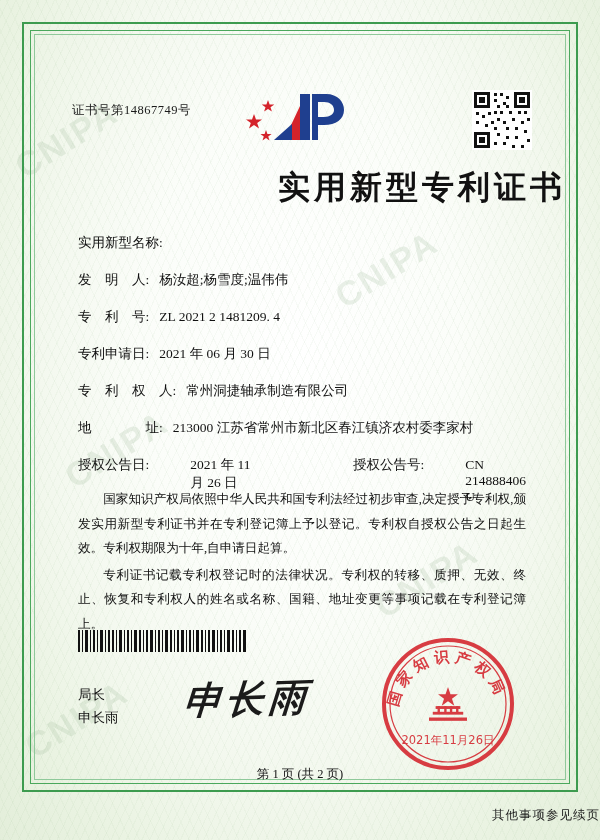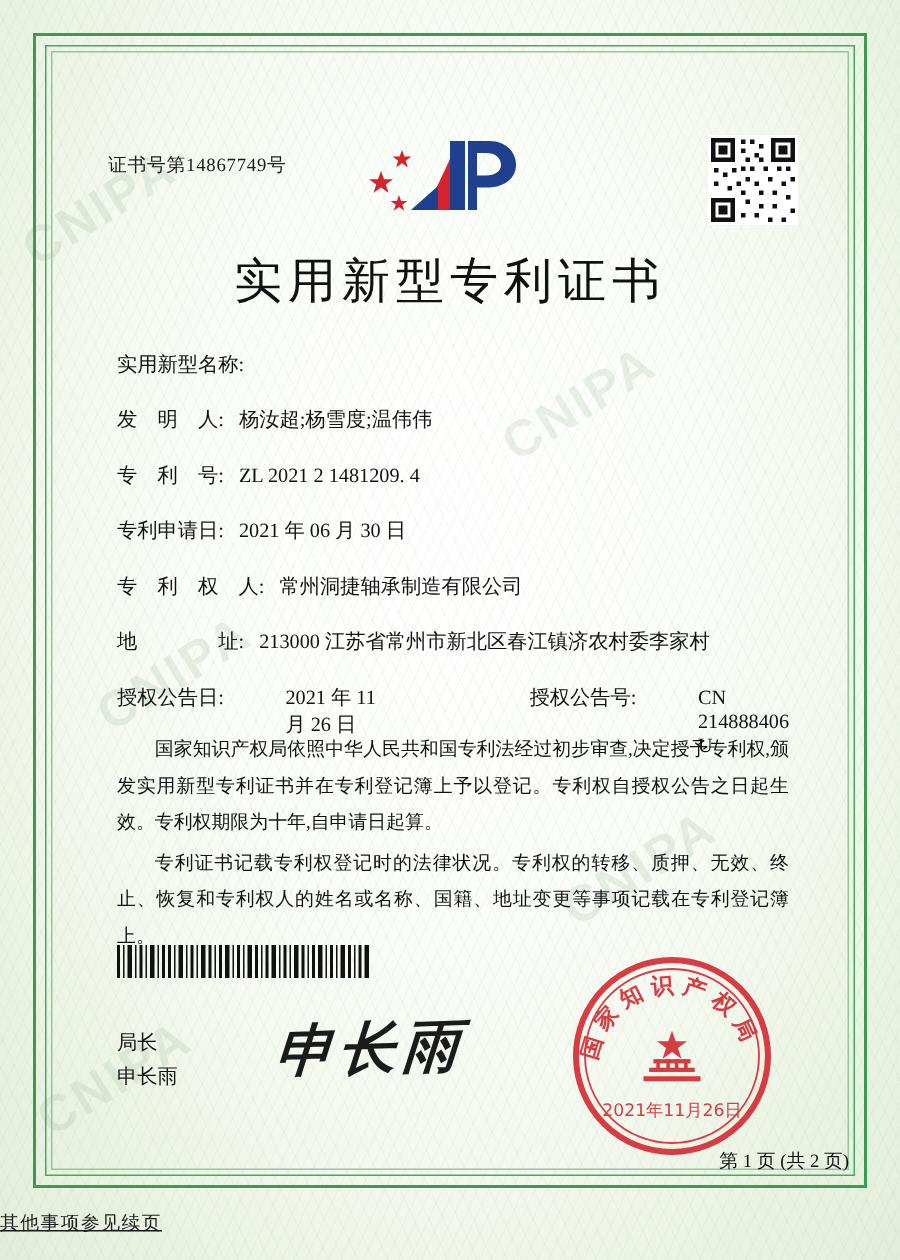--- a/index.html
+++ b/index.html
@@ -106,23 +106,23 @@
     top: 56px;
     width: 60px;
     height: 60px;
   }
 
   .title {
     position: absolute;
     top: 132px;
     left: 0;
     right: 0;
-    text-align: center;
+    text-align: right;
     font-size: 32px;
-    font-weight: normal;
+    font-weight: bold;
     letter-spacing: 4px;
     color: #111;
     font-family: "DejaVu Sans", "Liberation Sans", sans-serif;
   }
 
   .fields {
     position: absolute;
     left: 44px;
     right: 40px;
     top: 200px;
@@ -203,35 +203,34 @@
     top: 600px;
     width: 140px;
     height: 140px;
   }
 
   .page-no {
     position: absolute;
     left: 0;
     right: 0;
     top: 732px;
-    text-align: right;
+    text-align: center;
     font-size: 12.5px;
     color: #111;
   }
 
   .footer-note {
     position: absolute;
     left: 0;
     right: 0;
     bottom: 16px;
-    text-align: left;
+    text-align: right;
     font-size: 12.5px;
     color: #1b1b1b;
     letter-spacing: 1px;
-    text-decoration: underline;
   }
 </style>
 </head>
 <body>
 
 <div class="page">
 
   <div class="wm" style="left:10px; top:120px; font-size:34px;">CNIPA</div>
   <div class="wm" style="left:330px; top:250px; font-size:34px;">CNIPA</div>
   <div class="wm" style="left:60px; top:430px; font-size:34px;">CNIPA</div>

